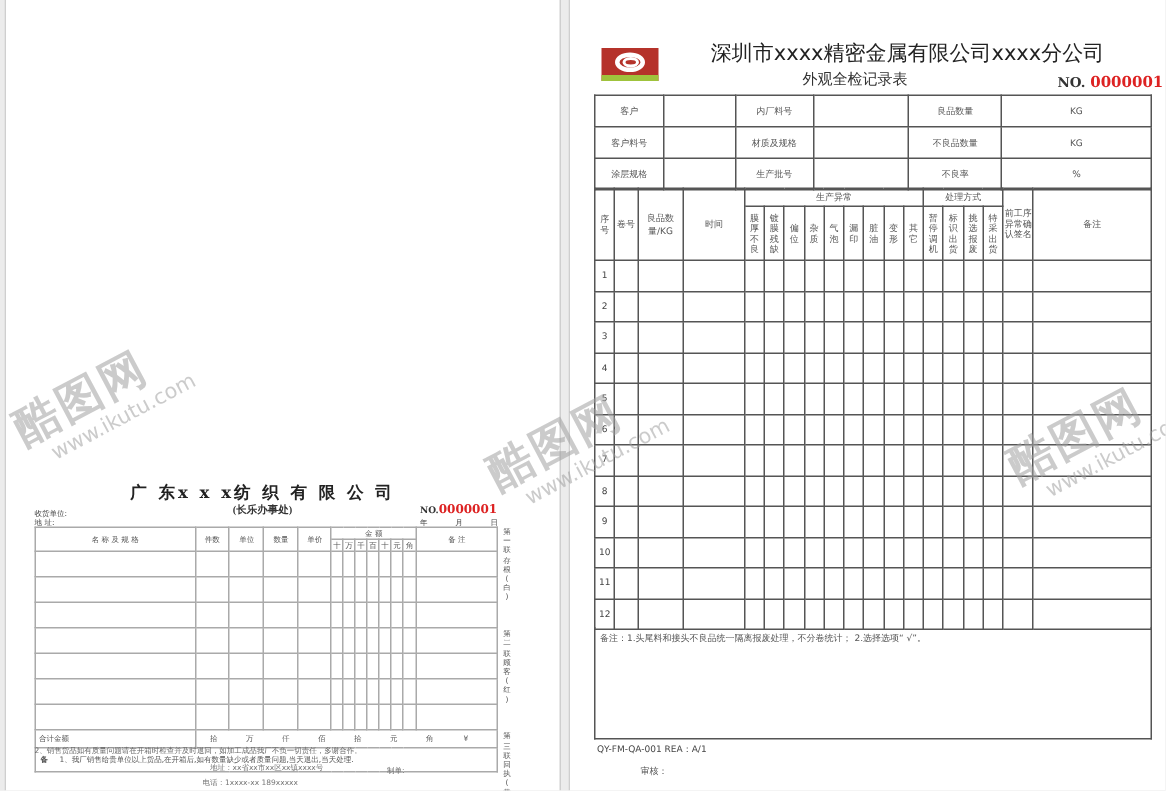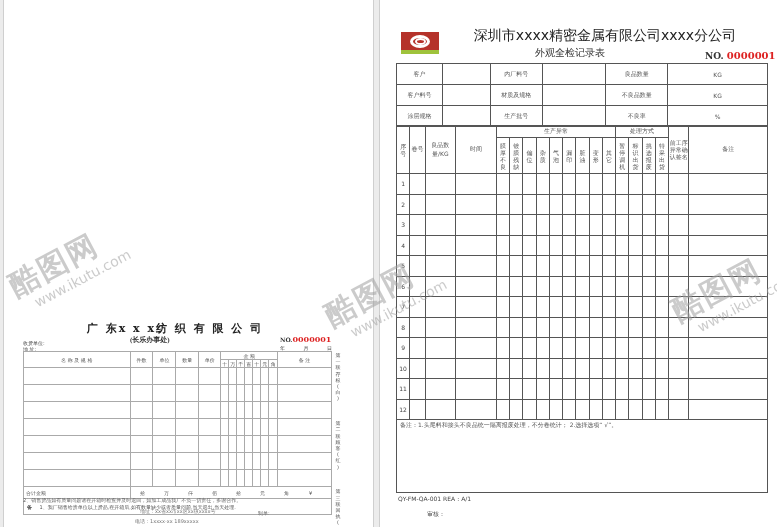--- a/index.html
+++ b/index.html
@@ -30,21 +30,21 @@
   #r-grid { top: 125px; }
   #r-grid td.vt { line-height: 7px; }
   #r-grid tr.body td { height: 20.5px; }
   #r-grid tr.body td.idx { text-align: center; font-size: 6px; color: #444; }
   .r-note-box { position: absolute; left: 396px; top: 418px; width: 372px; height: 75px; border: 1px solid #555; border-top: none; font-size: 6px; color: #555; padding: 3px 3px; }
   .r-foot { left: 398px; top: 495px; font-size: 6px; color: #444; }
   .r-audit { left: 427px; top: 510px; font-size: 6px; color: #555; }
 
   
   .l-title { left: 30px; top: 321px; width: 290px; text-align: center; font-family: "DejaVu Serif", serif; font-size: 11px; font-weight: bold; color: #222; letter-spacing: 2px; }
-  .l-sub { left: 130px; top: 335px; width: 90px; font-family: Liberation Serif, serif; font-size: 7px; font-weight: bold; color: #333; }
+  .l-sub { left: 130px; top: 335px; width: 90px; text-align: center; font-family: Liberation Serif, serif; font-size: 7px; font-weight: bold; color: #333; }
   .l-no { left: 280px; top: 334px; font-family: "DejaVu Serif", serif; font-size: 6px; font-weight: bold; color: #333; }
   .l-no .num { color: #d22; font-size: 8px; }
   .l-recv { left: 23px; top: 340px; font-size: 5px; line-height: 6px; color: #444; }
   .l-date { left: 280px; top: 345px; width: 52px; font-size: 5px; color: #444; display: flex; justify-content: space-between; }
 
   .lt { position: absolute; left: 23px; top: 351px; width: 309px; font-size: 5px; color: #555; }
   .lt td { border: 1px solid #aaa; text-align: center; vertical-align: middle; padding: 0; }
   .lt tr.body td { height: 17px; }
   .lt .tot td { height: 12px; }
   .lt .note td { height: 16px; text-align: left; padding-left: 3px; }

